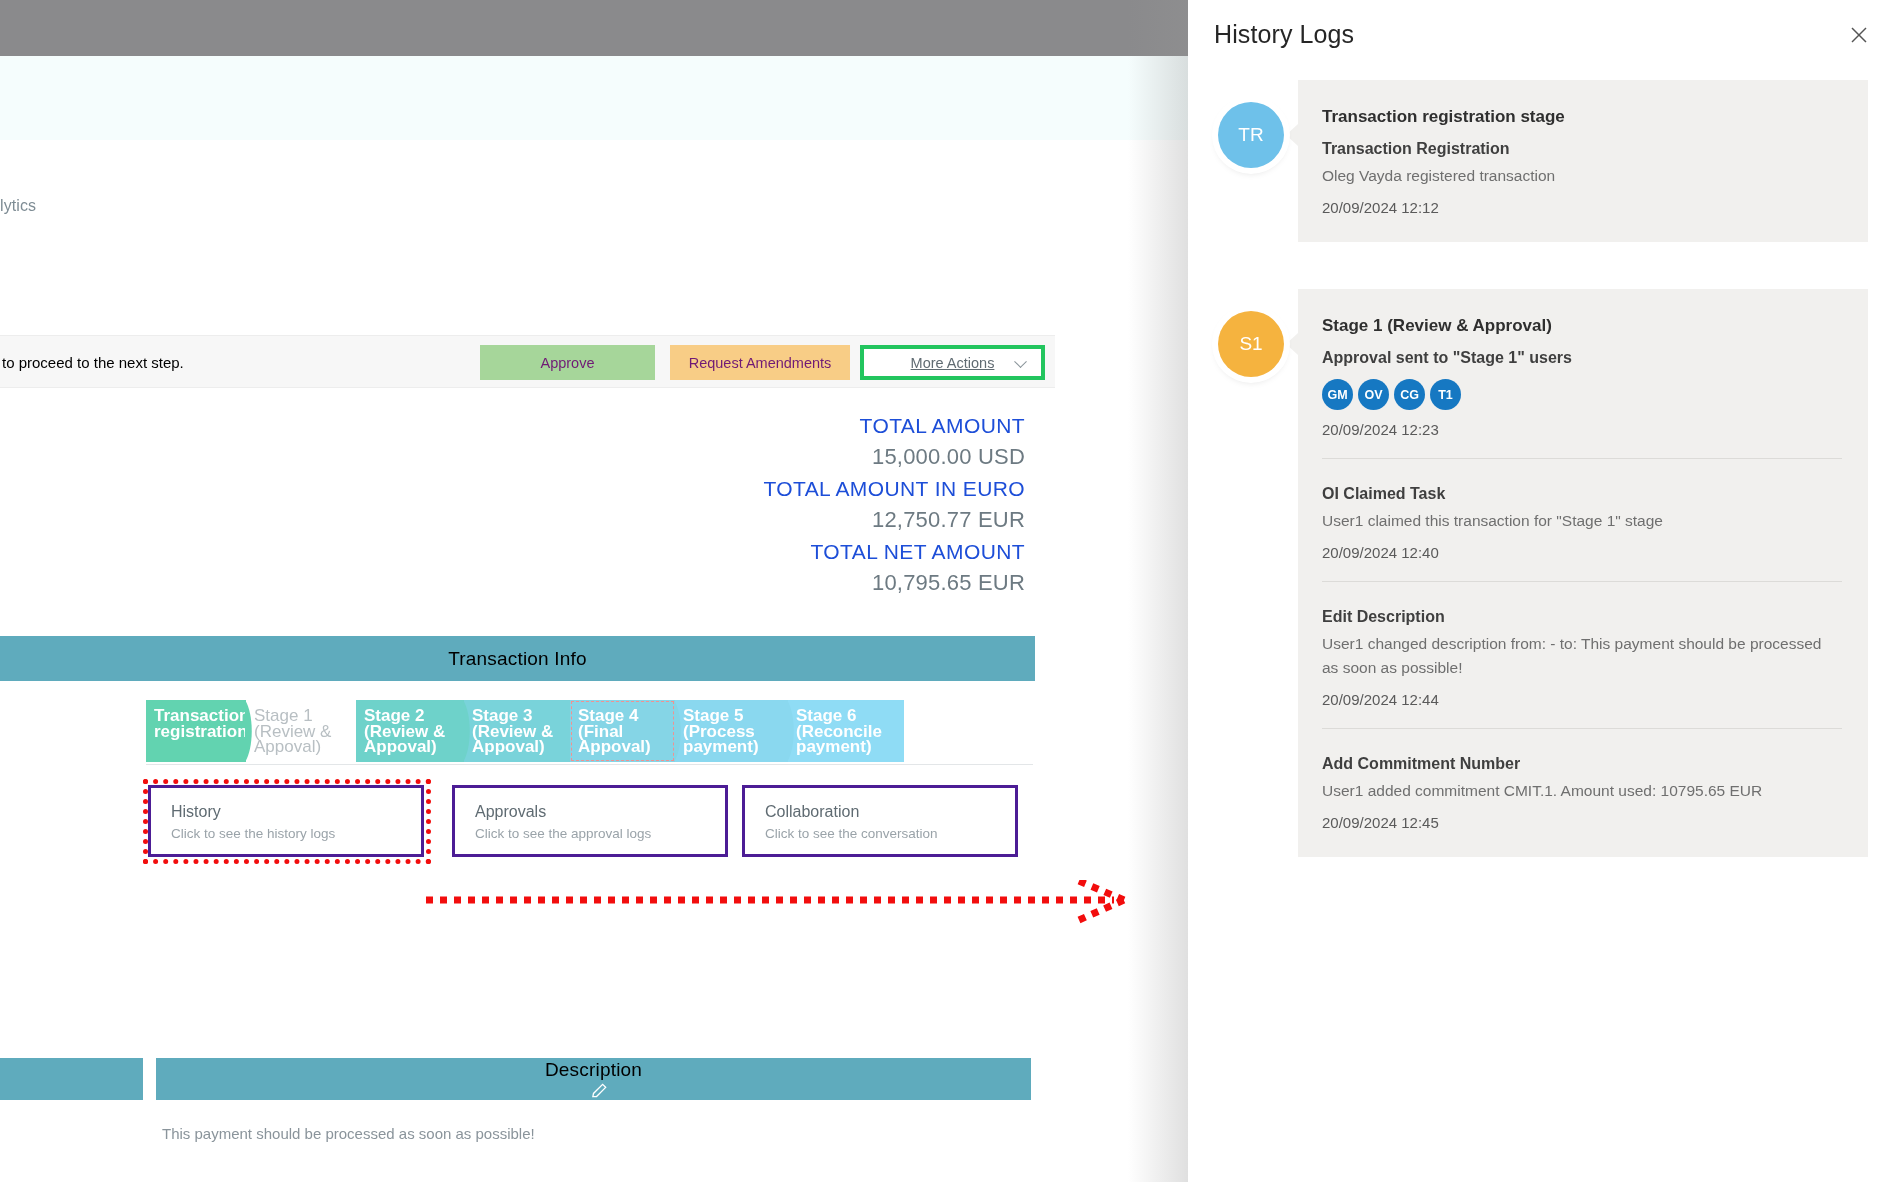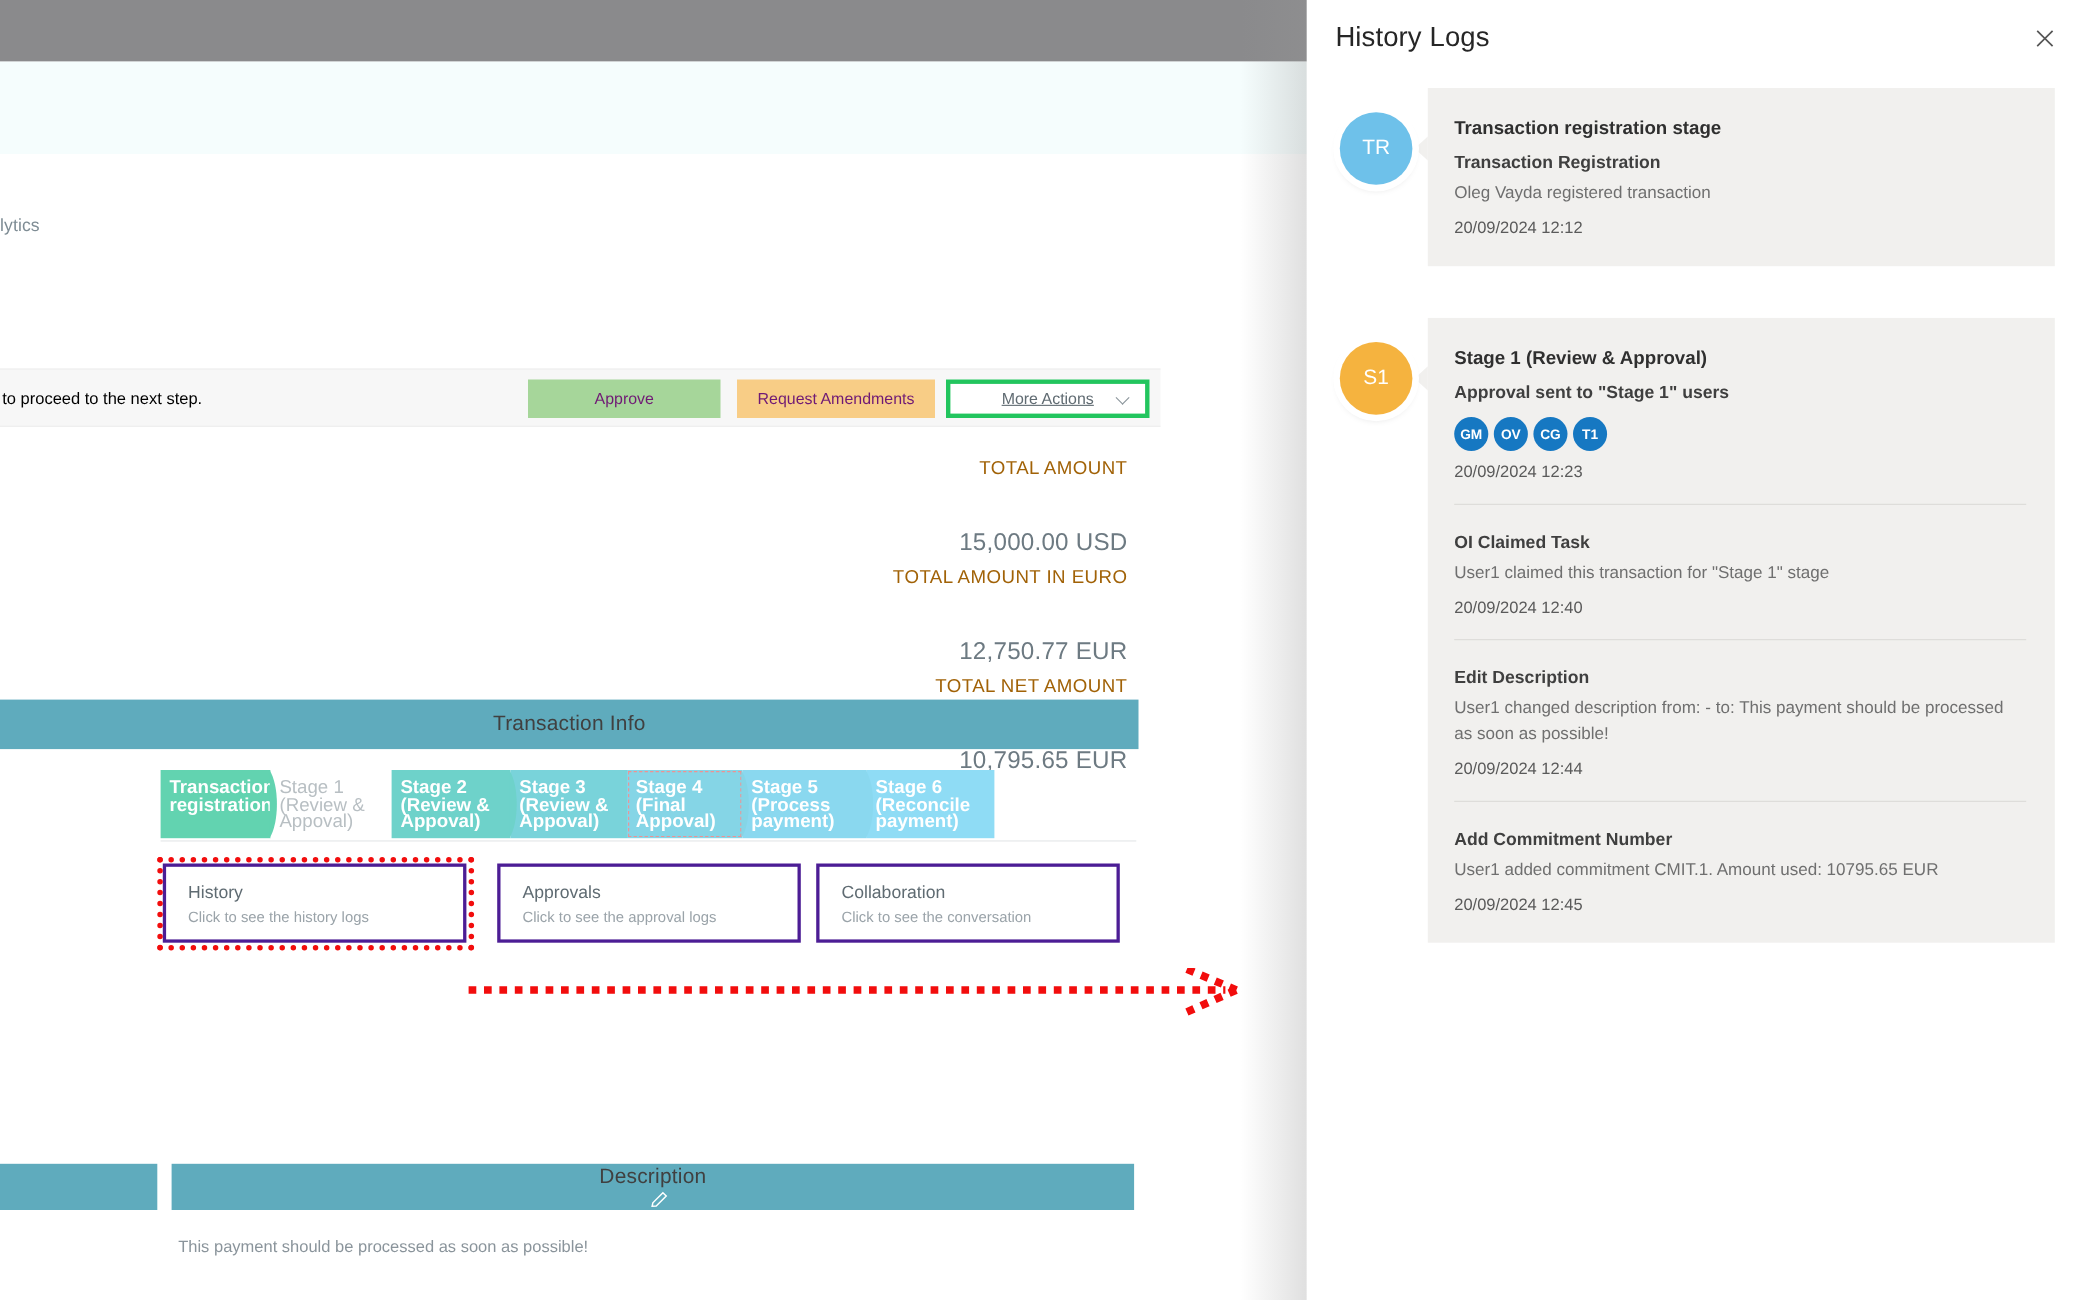--- a/index.html
+++ b/index.html
@@ -47,29 +47,29 @@
   }
   .btn-more .chev {
     position: absolute; right: 16px; top: 50%; transform: translateY(-55%);
     width: 9px; height: 9px; border-right: 1.6px solid #8a949a; border-bottom: 1.6px solid #8a949a;
     transform: translateY(-65%) rotate(45deg);
   }
   .totals-wrap {
     position: absolute; left: 600px; top: 410px; width: 425px; text-align: right;
   }
   .tot-label {
-    font-size: 17px; color: #a16207; letter-spacing: .4px; line-height: 31px;
+    font-size: 21px; color: #1d4ed8; letter-spacing: .4px; line-height: 31px;
   }
   .tot-value {
-    font-size: 22px; color: #6d7a82; line-height: 32px; letter-spacing: .2px; margin-top: 36px;
+    font-size: 22px; color: #6d7a82; line-height: 32px; letter-spacing: .2px;
   }
 
   
   .section-head {
-    position: absolute; background: #5fabbd; color: #404040;
+    position: absolute; background: #5fabbd; color: #000000;
     display: flex; align-items: center; justify-content: center;
     font-size: 19px; letter-spacing: .2px;
   }
   #txinfo-head { left: 0; top: 636px; width: 1035px; height: 45px; }
 
   
   .pipeline {
     position: absolute; left: 146px; top: 700px; width: 887px; height: 62px;
     display: flex;
   }

